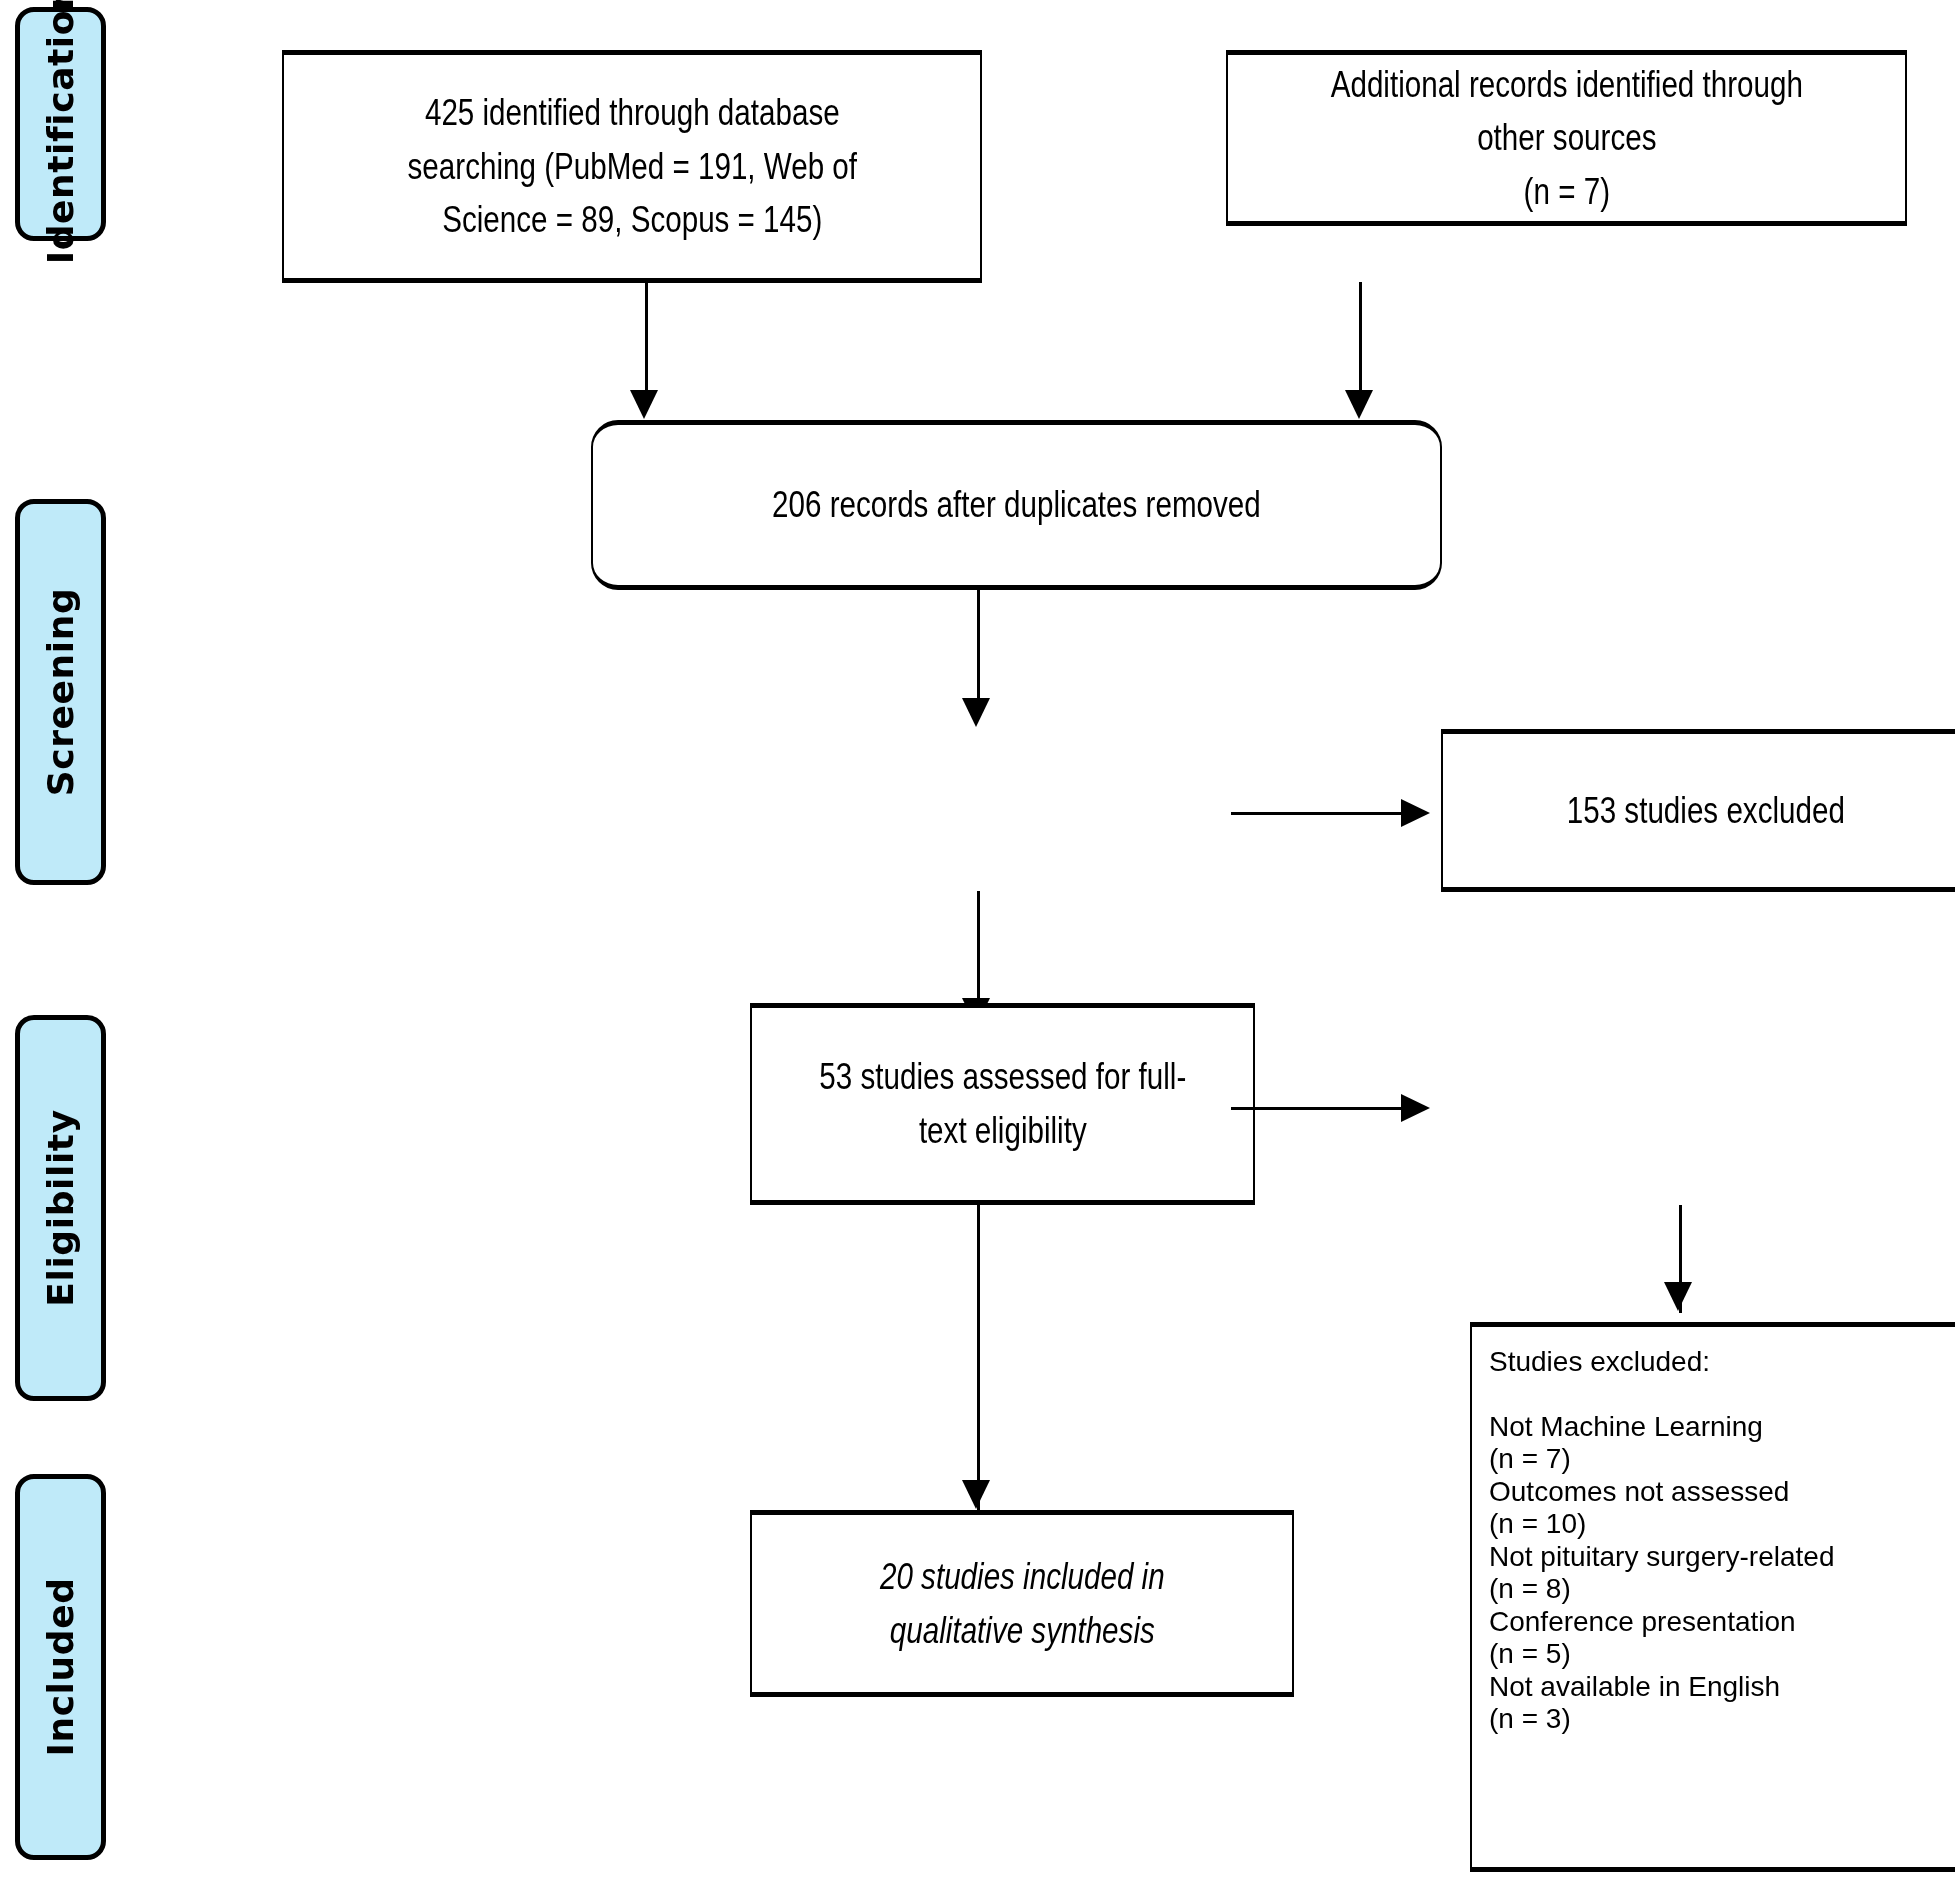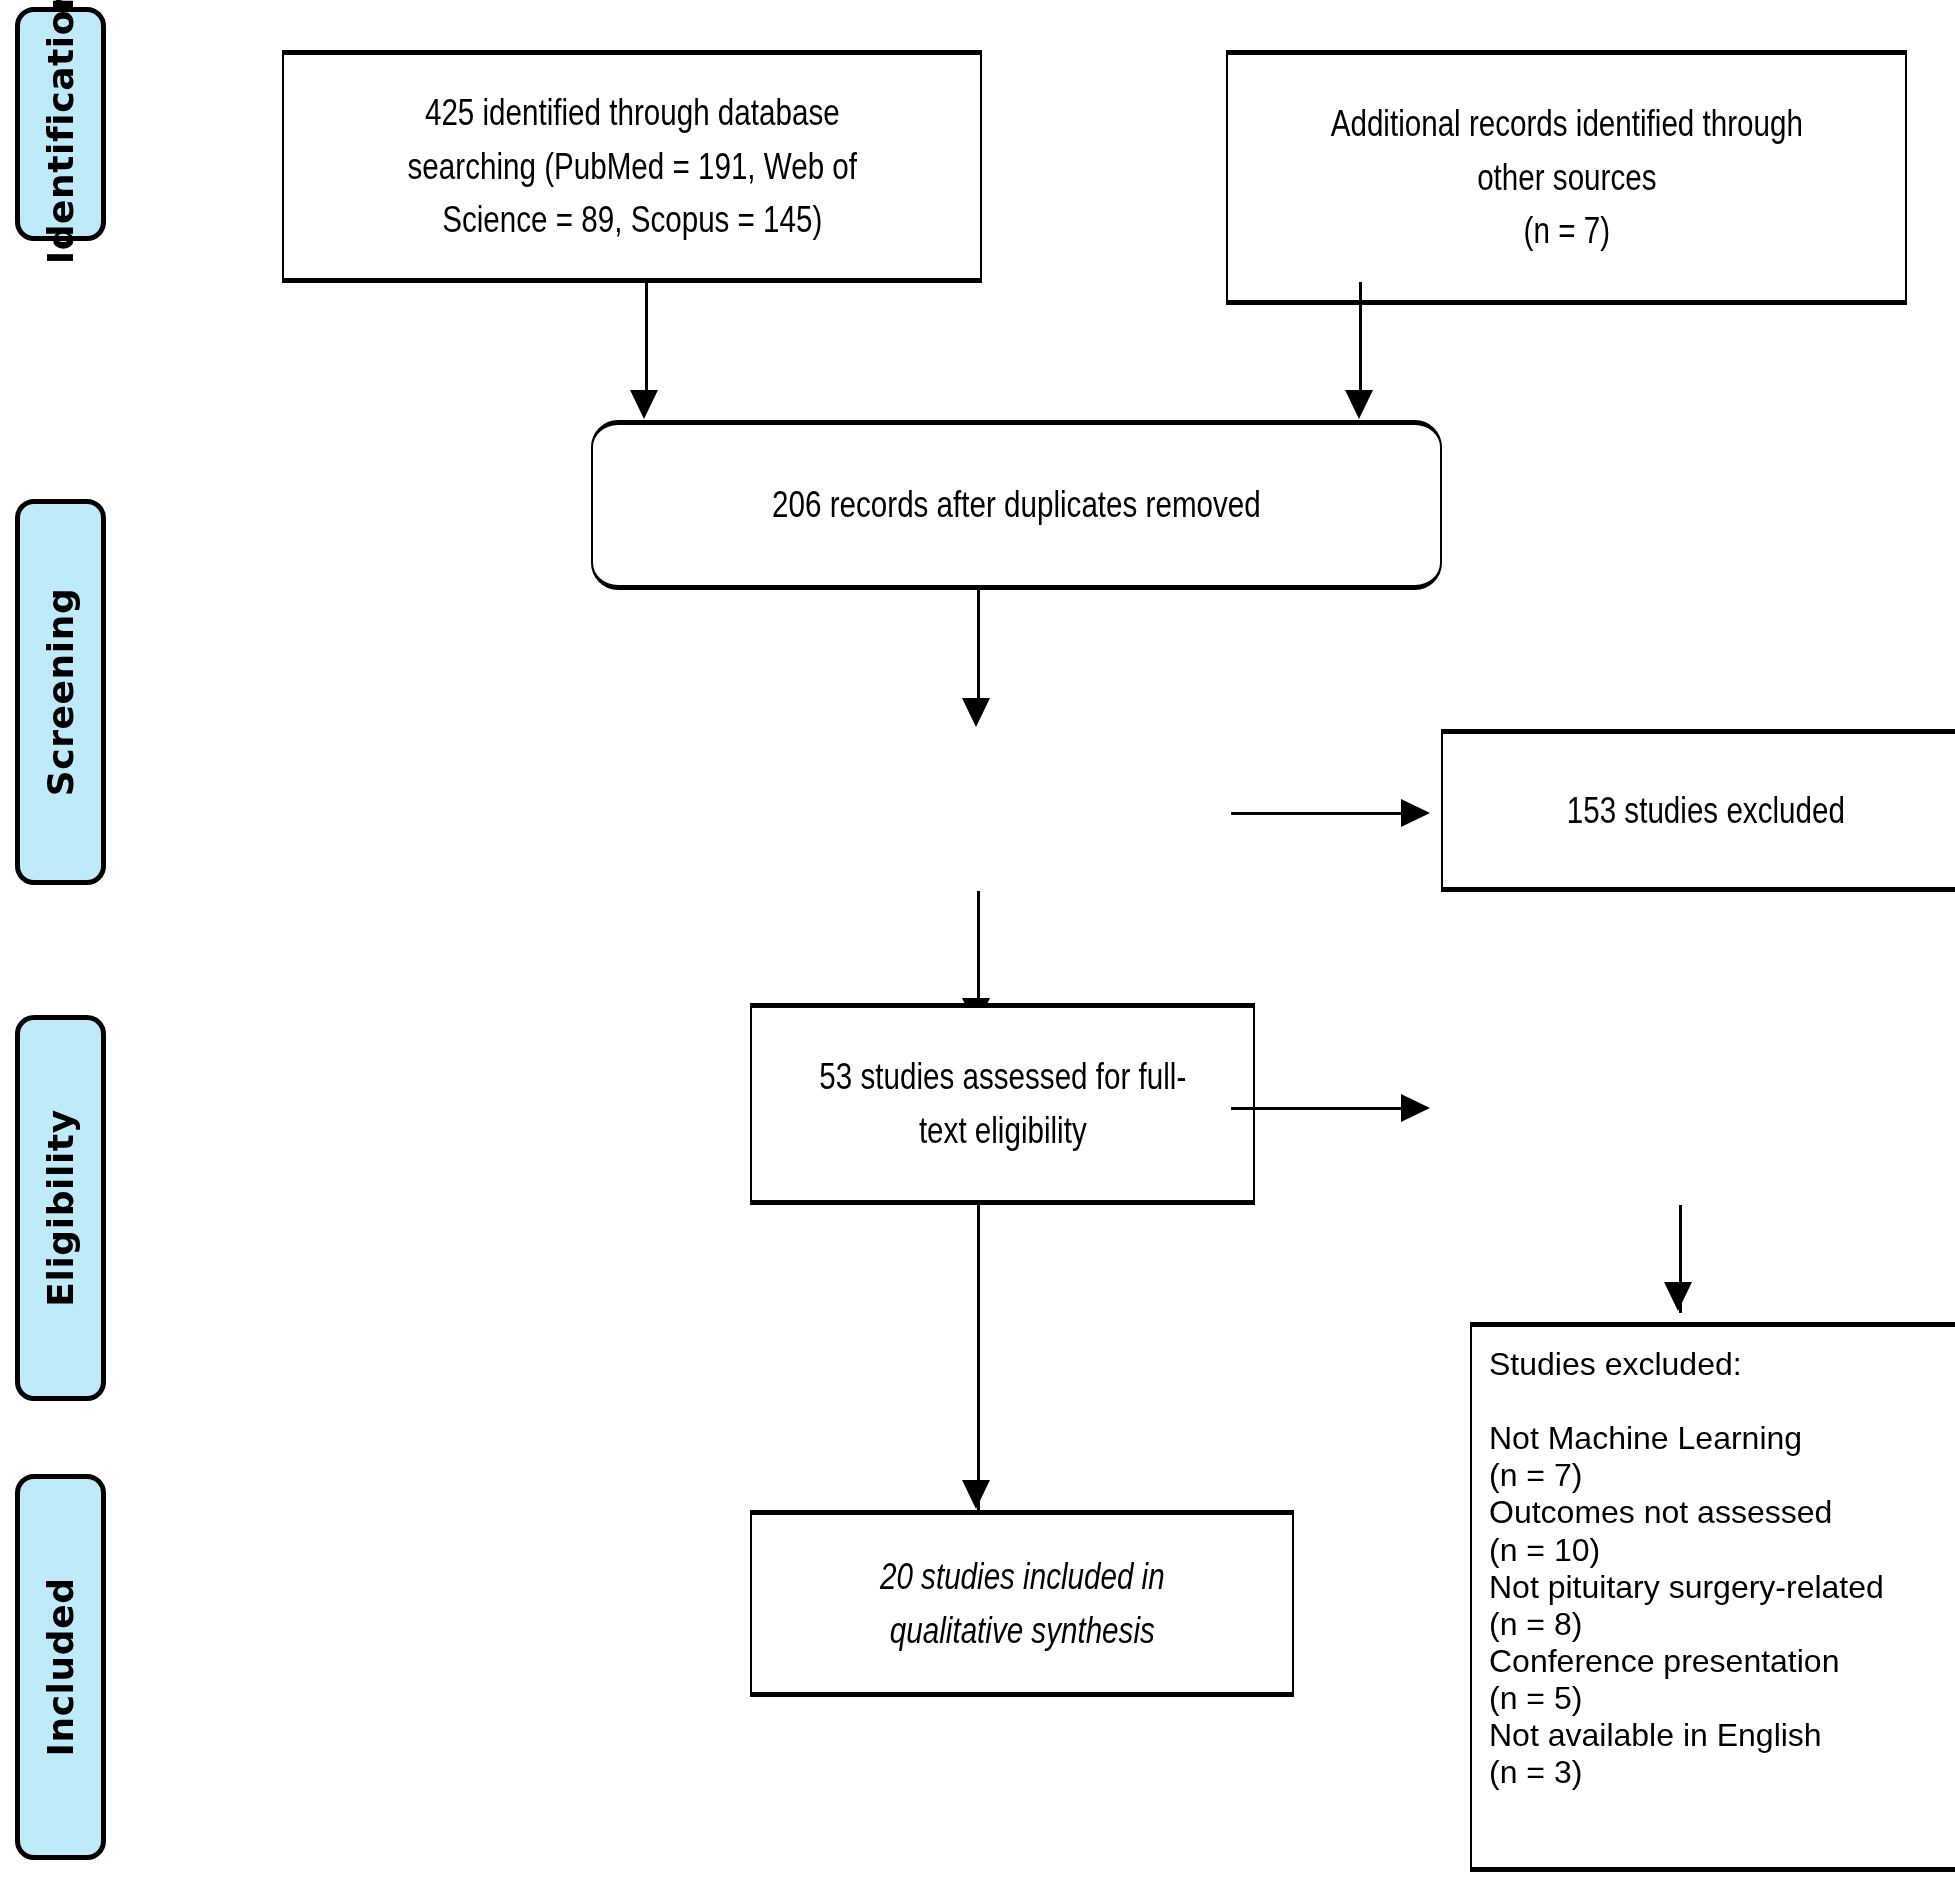--- a/index.html
+++ b/index.html
@@ -62,21 +62,21 @@
     white-space: pre-line;
   }
   
   .flow-box.detail {
     align-items: flex-start;
     justify-content: flex-start;
     padding: 19px 17px;
   }
   .flow-box.detail .box-text {
     text-align: left;
-    font-size: 32px;
+    font-size: 28px;
     line-height: 1.16;
     transform: none;
     font-family: "Liberation Sans", sans-serif;
   }
 
   
   .conn-v {
     position: absolute;
     width: 3.4px;
     background: #000000;
@@ -121,21 +121,21 @@
   </div>
 
   <div class="stage-pill" style="left:14.7px; top:1474px; width:91px; height:386px;">
     <span class="stage-label">Included</span>
   </div>
 
   <div class="flow-box" style="left:258px; top:50px; width:700px; height:233px;">
     <div class="box-text">425 identified through database searching (PubMed = 191, Web of Science = 89, Scopus = 145)</div>
   </div>
 
-  <div class="flow-box" style="left:1202px; top:50px; width:681px; height:255px;">
+  <div class="flow-box" style="left:1202px; top:50px; width:681px; height:176px;">
     <div class="box-text">Additional records identified through other sources
 (n = 7)</div>
   </div>
 
   <div class="conn-v" style="left:645px; top:282px; width:3.4px; height:111px;"></div>
   <div class="arrow-down" style="left:630px; top:390px;"></div>
 
   <div class="conn-v" style="left:1359px; top:282px; width:3.4px; height:111px;"></div>
   <div class="arrow-down" style="left:1345px; top:390px;"></div>
 

